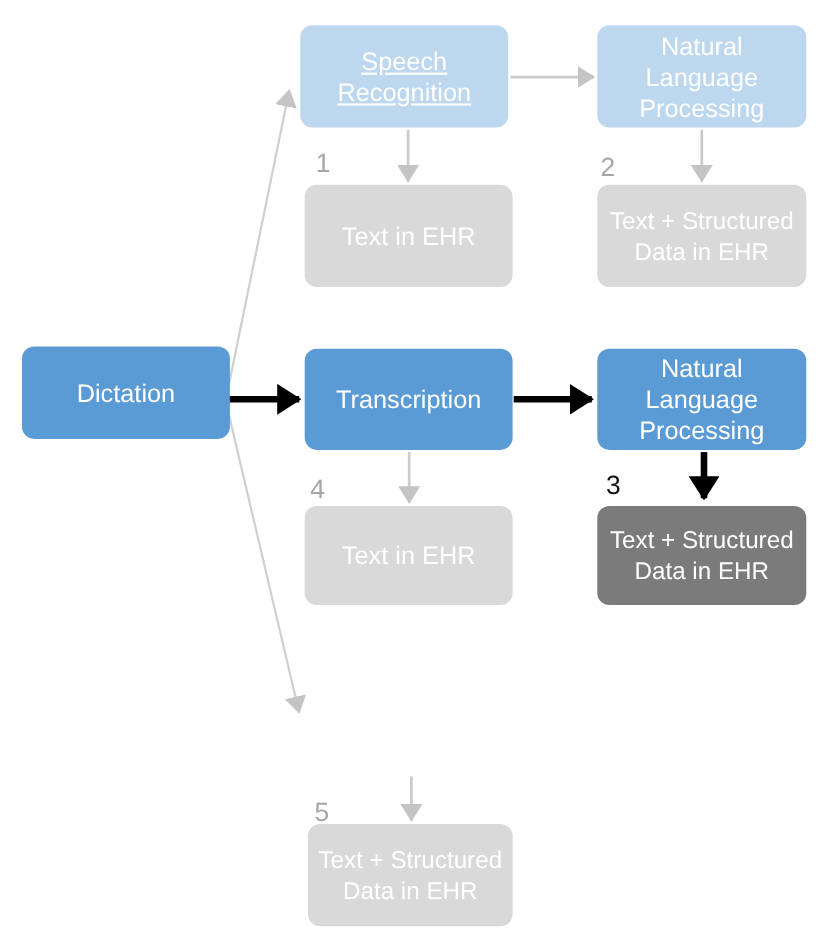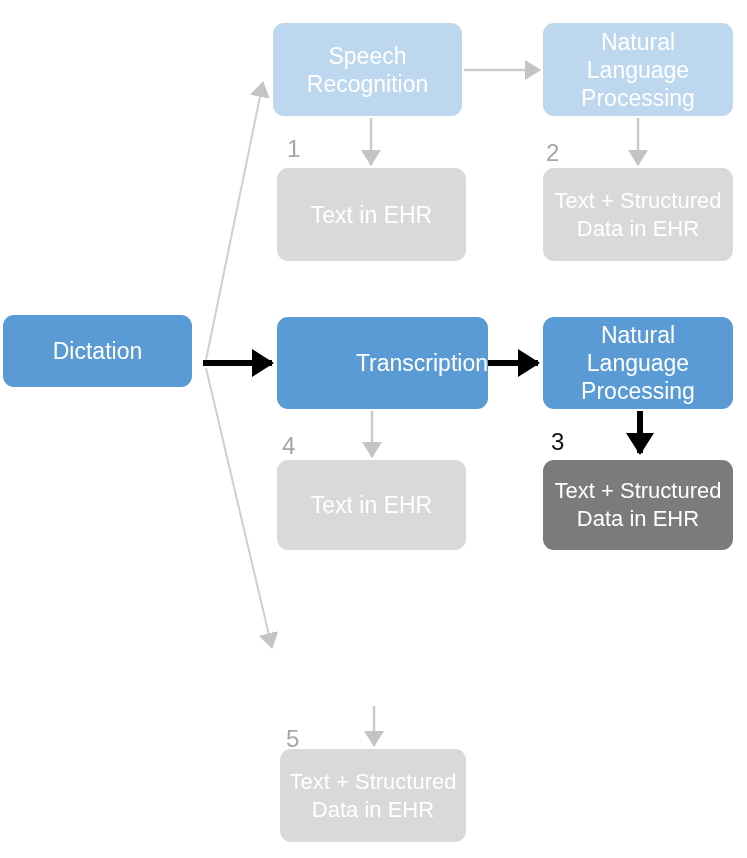--- a/index.html
+++ b/index.html
@@ -64,41 +64,41 @@
     <line x1="371" y1="118" x2="371" y2="165" stroke="#CBCBCB" stroke-width="2.5" marker-end="url(#grayHead)"></line>
     <line x1="638" y1="118" x2="638" y2="165" stroke="#CBCBCB" stroke-width="2.5" marker-end="url(#grayHead)"></line>
     <line x1="372" y1="411" x2="372" y2="457" stroke="#CBCBCB" stroke-width="2.5" marker-end="url(#grayHead)"></line>
     <line x1="374" y1="706" x2="374" y2="746" stroke="#CBCBCB" stroke-width="2.5" marker-end="url(#grayHead)"></line>
 
     <line x1="203" y1="363" x2="272" y2="363" stroke="#000000" stroke-width="6" marker-end="url(#blackHead)"></line>
     <line x1="467" y1="363" x2="538" y2="363" stroke="#000000" stroke-width="6" marker-end="url(#blackHead)"></line>
     <line x1="640" y1="411" x2="640" y2="453" stroke="#000000" stroke-width="6" marker-end="url(#blackHead)"></line>
   </svg>
 
-  <div class="node faded-blue" style="left:273px; top:23px; width:189px; height:93px;">
+  <div class="node faded-blue" style="left:273px; top:23px; width:189px; height:93px;text-decoration:underline;">
     <span class="label">Speech
 Recognition</span>
   </div>
   <div class="node faded-blue" style="left:543px; top:23px; width:190px; height:93px;">
     <span class="label">Natural
 Language
 Processing</span>
   </div>
   <div class="node light-gray" style="left:277px; top:168px; width:189px; height:93px;">
     <span class="label">Text in EHR</span>
   </div>
   <div class="node light-gray tight" style="left:543px; top:168px; width:190px; height:93px;">
     <span class="label">Text + Structured
 Data in EHR</span>
   </div>
 
-  <div class="node active-blue" style="left:3px; top:315px; width:189px; height:72px;">
+  <div class="node active-blue" style="left:20px; top:315px; width:189px; height:84px;">
     <span class="label">Dictation</span>
   </div>
-  <div class="node active-blue" style="left:277px; top:317px; width:211px; height:92px;justify-content:flex-end;">
+  <div class="node active-blue" style="left:277px; top:317px; width:189px; height:92px;">
     <span class="label">Transcription</span>
   </div>
   <div class="node active-blue" style="left:543px; top:317px; width:190px; height:92px;">
     <span class="label">Natural
 Language
 Processing</span>
   </div>
   <div class="node light-gray" style="left:277px; top:460px; width:189px; height:90px;">
     <span class="label">Text in EHR</span>
   </div>

